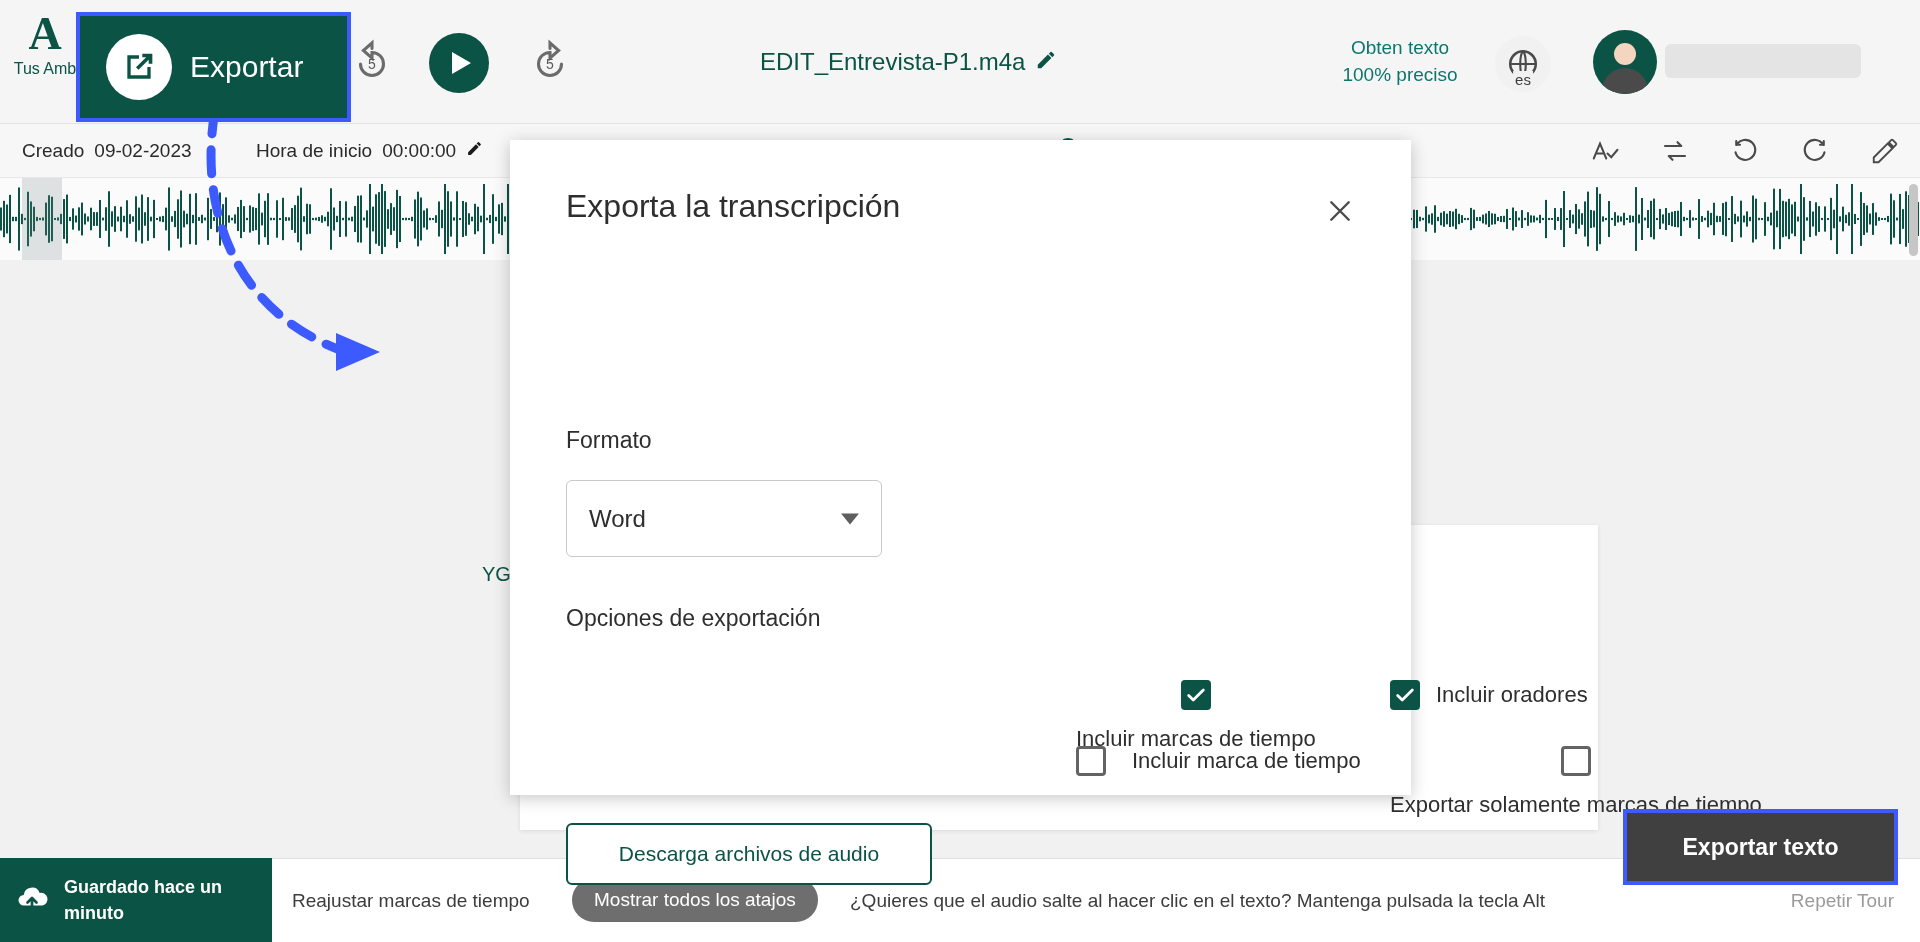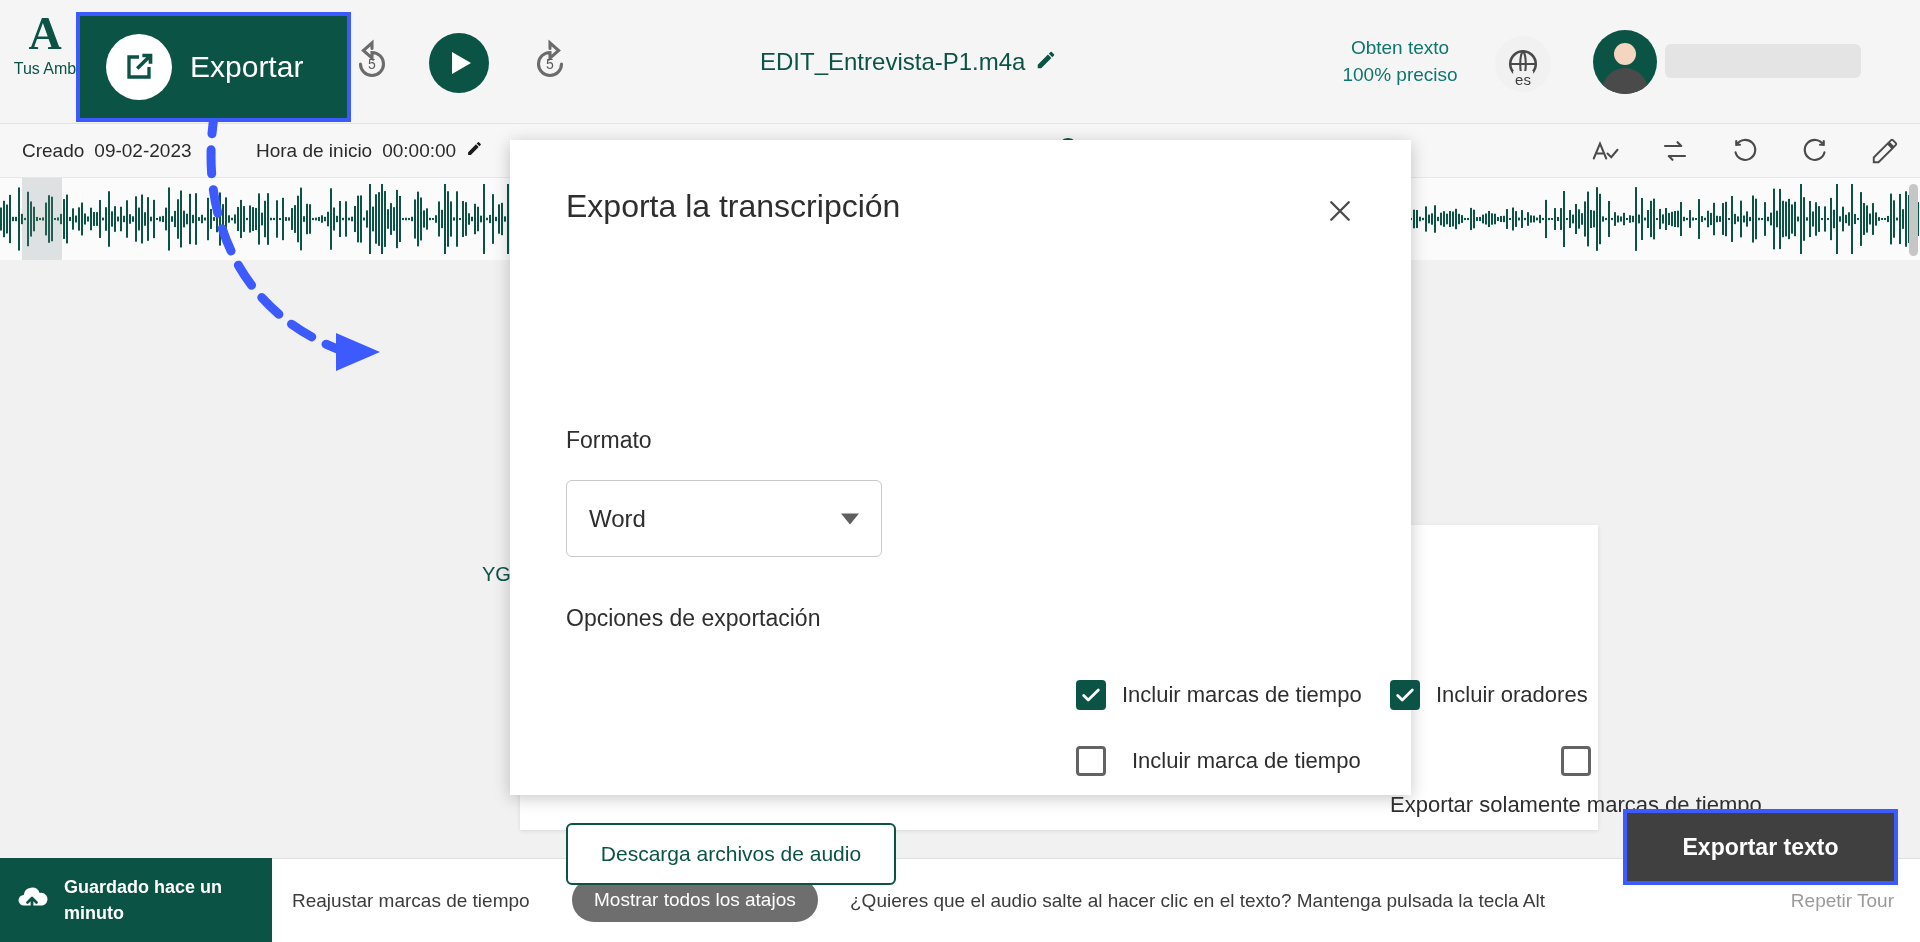--- a/index.html
+++ b/index.html
@@ -233,36 +233,36 @@
   .select-caret {
     position: absolute; right: 22px; top: 50%;
     transform: translateY(-50%);
     width: 0; height: 0;
     border-left: 9px solid transparent;
     border-right: 9px solid transparent;
     border-top: 11px solid #5f5f5f;
   }
 
   .cb-row { position: absolute; display: flex; align-items: center; gap: 16px; cursor: pointer; }
-  #cb-1 { left: 566px; top: 540px; }
+  #cb-1 { left: 566px; top: 540px; flex-direction: column; }
   #cb-2 { left: 880px; top: 540px; }
   #cb-3 { left: 566px; top: 606px; gap: 26px; }
   #cb-4 { left: 880px; top: 606px; flex-direction: column; }
   .cb-box {
     width: 30px; height: 30px; border-radius: 4px;
     flex: 0 0 auto;
     display: flex; align-items: center; justify-content: center;
   }
   .cb-box.checked { background: #0b5345; }
   .cb-box.unchecked { background: #ffffff; border: 3px solid #636363; }
   .cb-label { font-size: 22px; color: #2e2e2e; white-space: nowrap; }
 
   .btn-outline {
     position: absolute; left: 56px; top: 683px;
-    width: 330px; height: 62px;
+    width: 366px; height: 62px;
     border: 2px solid #0b5345; border-radius: 6px;
     background: #ffffff; cursor: pointer;
     display: flex; align-items: center; justify-content: center;
     font-size: 21px; color: #0b5345;
   }
   .btn-primary-wrap {
     position: absolute; left: 1113px; top: 669px;
     width: 275px; height: 76px;
     border: 4px solid #3d5afe;
     background: #404040;

